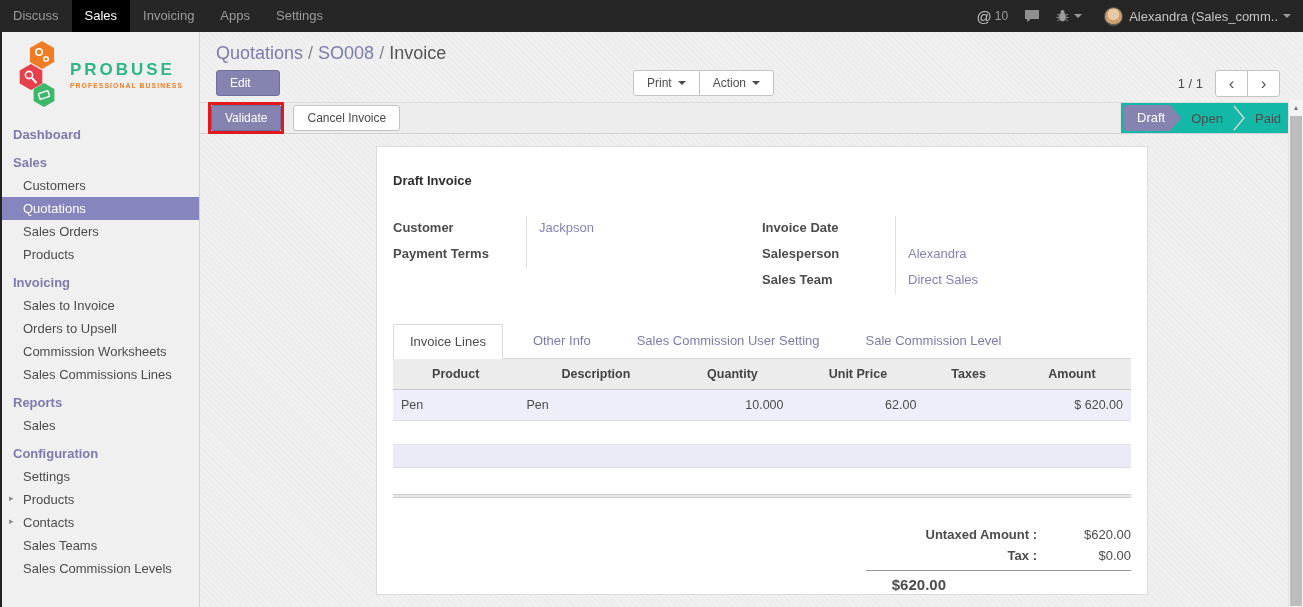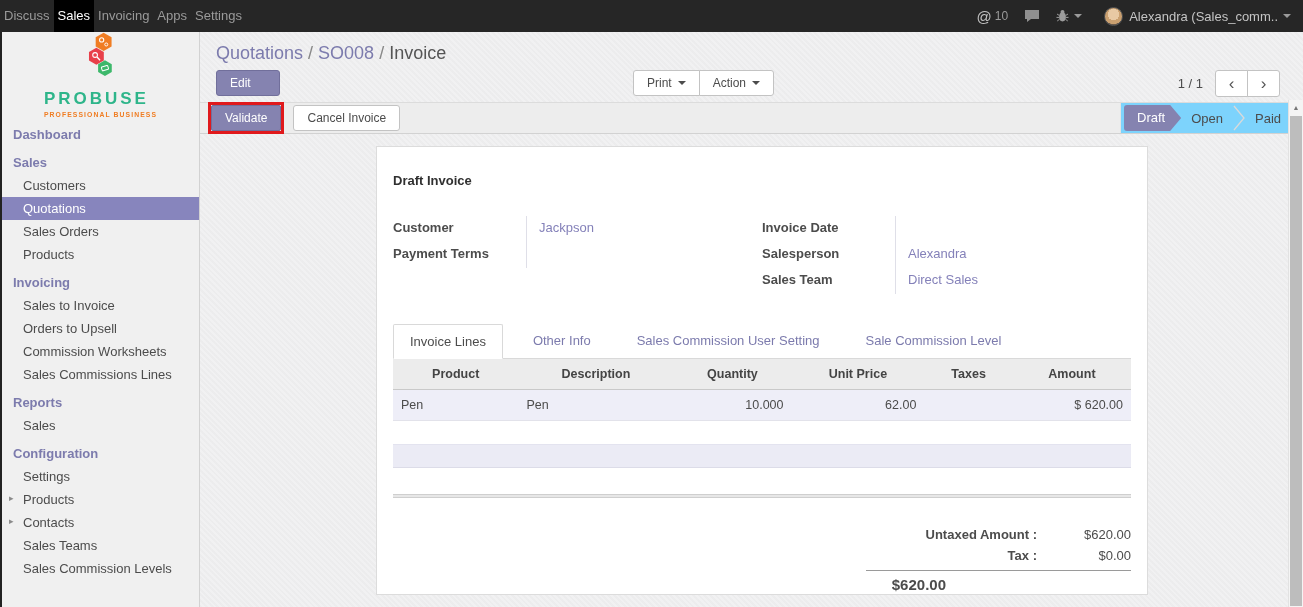--- a/index.html
+++ b/index.html
@@ -8,21 +8,21 @@
     width:1303px; height:607px; overflow:hidden;
     font-family:"Liberation Sans", sans-serif;
     font-size:13px; color:#4c4c4c; background:#f1f1f2;
   }
 
   
   .topbar {
     height:32px; background:#262626; display:flex; align-items:stretch;
   }
   .topbar .menu-item {
-    padding:0 4px; line-height:32px; color:#9a9a9a; font-size:13px; cursor:pointer;
+    padding:0 13px; line-height:32px; color:#9a9a9a; font-size:13px; cursor:pointer;
   }
   .topbar .menu-item.active { background:#000; color:#fff; }
   .topbar-right { margin-left:auto; display:flex; align-items:center; padding-right:12px; color:#9a9a9a; }
   .tb-ico { display:flex; align-items:center; margin-left:16px; }
   .at-glyph { font-size:15px; color:#c2c2c2; margin-right:3px; }
   .at-count { font-size:12px; color:#9a9a9a; }
   .caret-down {
     display:inline-block; width:0; height:0; margin-left:5px;
     border:4px solid transparent; border-top-color:#9a9a9a; transform:translateY(2px);
   }
@@ -34,21 +34,21 @@
   .username { color:#c4c4c4; font-size:13px; }
 
   
   .layout { display:flex; height:575px; position:relative; }
 
   
   .sidebar {
     width:200px; background:#f0f0f0; border-right:1px solid #d2d2d2;
     border-left:2px solid #222; flex:none;
   }
-  .logo { height:86px; display:flex; align-items:center; justify-content:center; gap:12px;flex-direction:column; }
+  .logo { height:86px; display:flex; align-items:center; justify-content:center; gap:12px; }
   .logo-text-main { color:#2eb58a; font-weight:bold; font-size:17px; letter-spacing:3px; line-height:1; }
   .logo-text-sub { color:#f07d23; font-weight:bold; font-size:6.8px; letter-spacing:1.1px; margin-top:4px; }
   .side-heading { color:#7c7bad; font-weight:bold; font-size:13px; padding:4px 0 4px 11px; margin-top:5px; }
   .side-item { font-size:13px; color:#4c4c4c; padding:4px 0 4px 21px; position:relative; cursor:pointer; }
   .side-item.selected { background:#8785bd; color:#fff; }
   .side-item .expander { position:absolute; left:7px; top:5px; font-size:9px; color:#8a8a8a; }
 
   
   .main {
     flex:1; position:relative;
@@ -88,21 +88,21 @@
 
   
   .statusrow {
     height:32px; background:#ededed; border-top:1px solid #dcdcdc; border-bottom:1px solid #d2d2d2;
     display:flex; align-items:center; position:relative;
   }
   .validate-wrap { margin-left:8px; border:3px solid #e0191c; display:inline-flex; }
   .validate-wrap .btn { border-radius:2px; }
   .cancelbtn { margin-left:9px; }
   .statusbar {
-    position:absolute; right:15px; top:0; height:100%; width:168px; background:#7dd3fc;
+    position:absolute; right:15px; top:0; height:100%; width:168px; background:#14b8a6;
     display:flex; align-items:center; border-left:1px solid #e4e4e4;
   }
   .status-step { font-size:13px; color:#4c4c4c; padding:0 10px; }
   .status-step.active {
     background:#8583b0; color:#fff; height:26px; line-height:26px; margin-left:3px;
     padding:0 16px 0 13px; border-radius:3px 0 0 3px;
     clip-path:polygon(0 0, calc(100% - 11px) 0, 100% 50%, calc(100% - 11px) 100%, 0 100%);
   }
   .status-sep { flex:none; }
 

